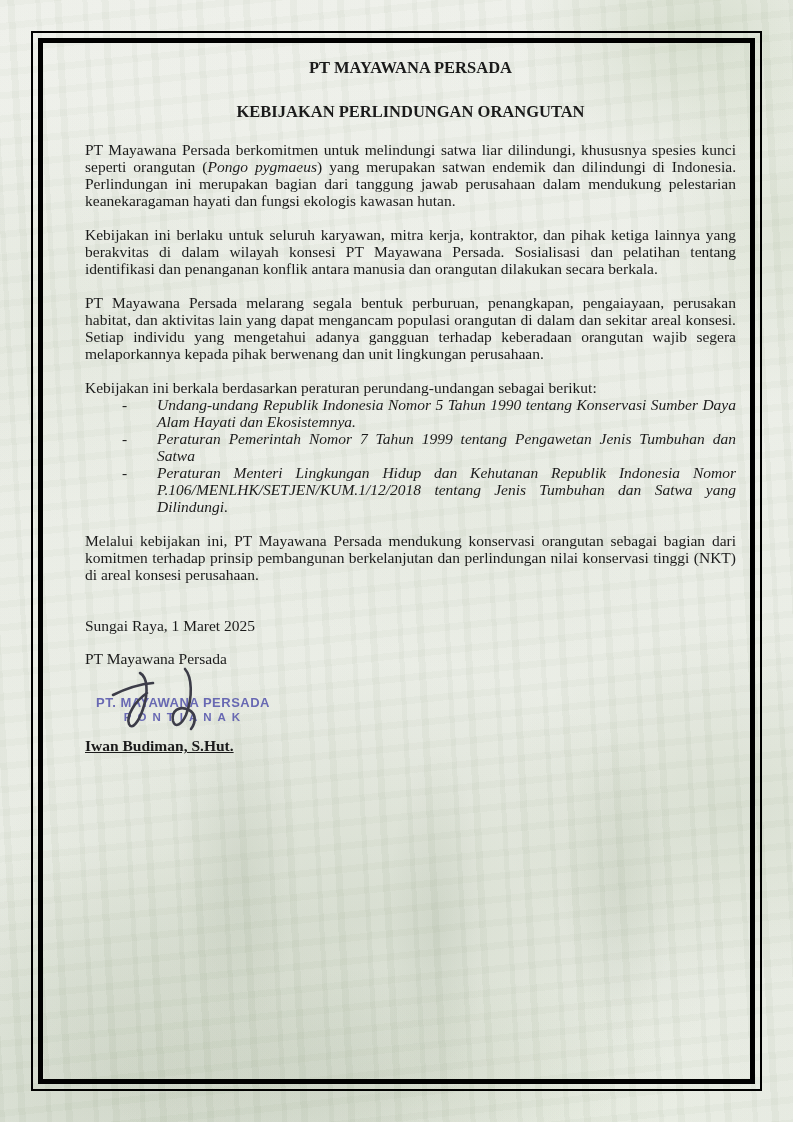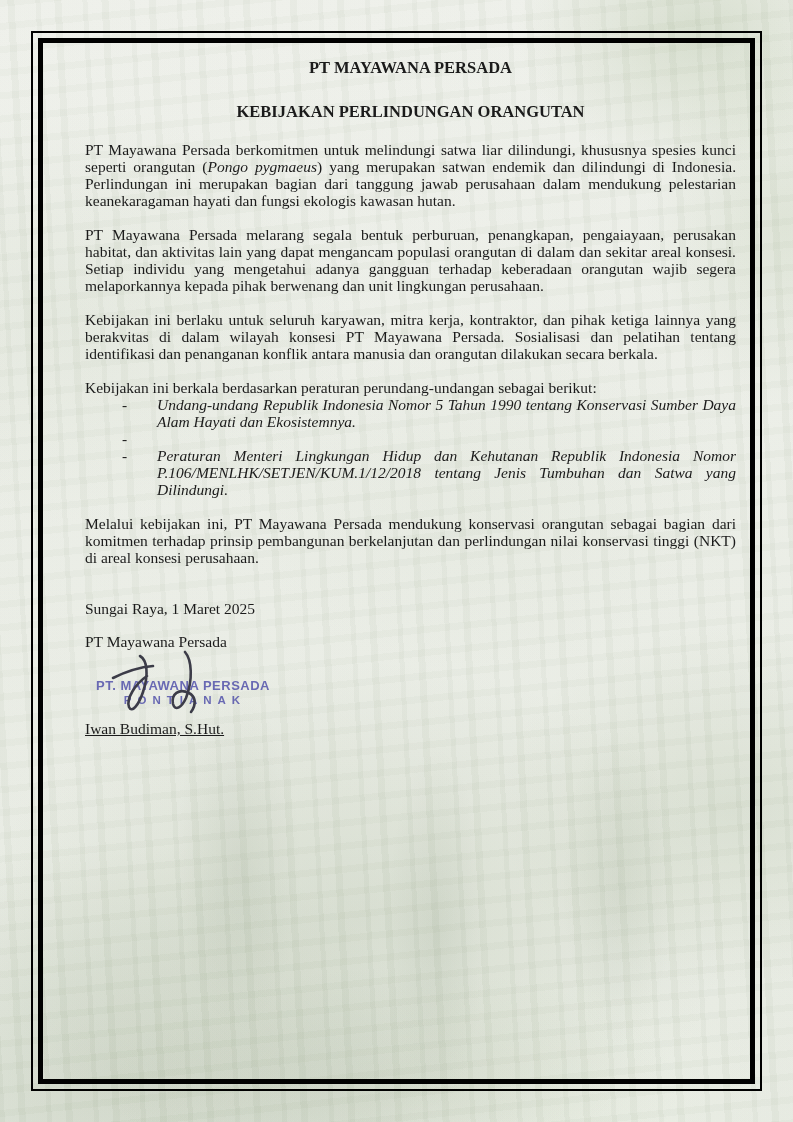--- a/index.html
+++ b/index.html
@@ -70,53 +70,54 @@
     font-family: "Liberation Sans", sans-serif;
     color: rgba(86, 86, 172, 0.88);
     font-weight: bold;
     text-align: center;
     filter: blur(0.3px);
   }
   .stamp-line1 { font-size: 13px; letter-spacing: 0.5px; line-height: 14px; }
   .stamp-line2 { font-size: 11.5px; letter-spacing: 6px; line-height: 14px; margin-left: 4px; }
   .sig-svg { position: absolute; left: 22px; top: -2px; }
 
-  .signatory-name { font-weight: normal; text-decoration: underline; }
+  .signatory-name { font-weight: bold; text-decoration: underline; }
   .signatory-title { }
 </style>
 </head>
 <body>
 
 <div class="bg"></div>
 <div class="bg-mottle"></div>
 <div class="bg-canopy"></div>
 
 <div class="frame-outer"></div>
 <div class="frame-inner"></div>
 
 <div class="content">
 
   <h1 class="title">PT MAYAWANA PERSADA</h1>
   <h2 class="title second">KEBIJAKAN PERLINDUNGAN ORANGUTAN</h2>
 
   <p class="para first"><span>PT Mayawana Persada berkomitmen untuk melindungi satwa liar dilindungi, khususnya spesies kunci seperti orangutan (</span><span style="font-style:italic">Pongo pygmaeus</span><span>) yang merupakan satwan endemik dan dilindungi di Indonesia. Perlindungan ini merupakan bagian dari tanggung jawab perusahaan dalam mendukung pelestarian keanekaragaman hayati dan fungsi ekologis kawasan hutan.</span></p>
 
+  <p class="para">Kebijakan ini berlaku untuk seluruh karyawan, mitra kerja, kontraktor, dan pihak ketiga lainnya yang berakvitas di dalam wilayah konsesi PT Mayawana Persada. Sosialisasi dan pelatihan tentang identifikasi dan penanganan konflik antara manusia dan orangutan dilakukan secara berkala.</p>
+
   <p class="para">PT Mayawana Persada melarang segala bentuk perburuan, penangkapan, pengaiayaan, perusakan habitat, dan aktivitas lain yang dapat mengancam populasi orangutan di dalam dan sekitar areal konsesi. Setiap individu yang mengetahui adanya gangguan terhadap keberadaan orangutan wajib segera melaporkannya kepada pihak berwenang dan unit lingkungan perusahaan.</p>
-
-  <p class="para">Kebijakan ini berlaku untuk seluruh karyawan, mitra kerja, kontraktor, dan pihak ketiga lainnya yang berakvitas di dalam wilayah konsesi PT Mayawana Persada. Sosialisasi dan pelatihan tentang identifikasi dan penanganan konflik antara manusia dan orangutan dilakukan secara berkala.</p>
 
   <p class="para intro">Kebijakan ini berkala berdasarkan peraturan perundang-undangan sebagai berikut:</p>
 
   <div class="legal-list">
     <div class="legal-item">
       <span class="marker">-</span>
       <span class="item-text">Undang-undang Republik Indonesia Nomor 5 Tahun 1990 tentang Konservasi Sumber Daya Alam Hayati dan Ekosistemnya.</span>
     </div>
     <div class="legal-item">
       <span class="marker">-</span>
+      <span class="item-text">Peraturan Pemerintah Nomor 7 Tahun 1999 tentang Pengawetan Jenis Tumbuhan dan Satwa</span>
     </div>
     <div class="legal-item">
       <span class="marker">-</span>
       <span class="item-text">Peraturan Menteri Lingkungan Hidup dan Kehutanan Republik Indonesia Nomor P.106/MENLHK/SETJEN/KUM.1/12/2018 tentang Jenis Tumbuhan dan Satwa yang Dilindungi.</span>
     </div>
   </div>
 
   <p class="para">Melalui kebijakan ini, PT Mayawana Persada mendukung konservasi orangutan sebagai bagian dari komitmen terhadap prinsip pembangunan berkelanjutan dan perlindungan nilai konservasi tinggi (NKT) di areal konsesi perusahaan.</p>
 
   <div class="place-date">Sungai Raya, 1 Maret 2025</div>

